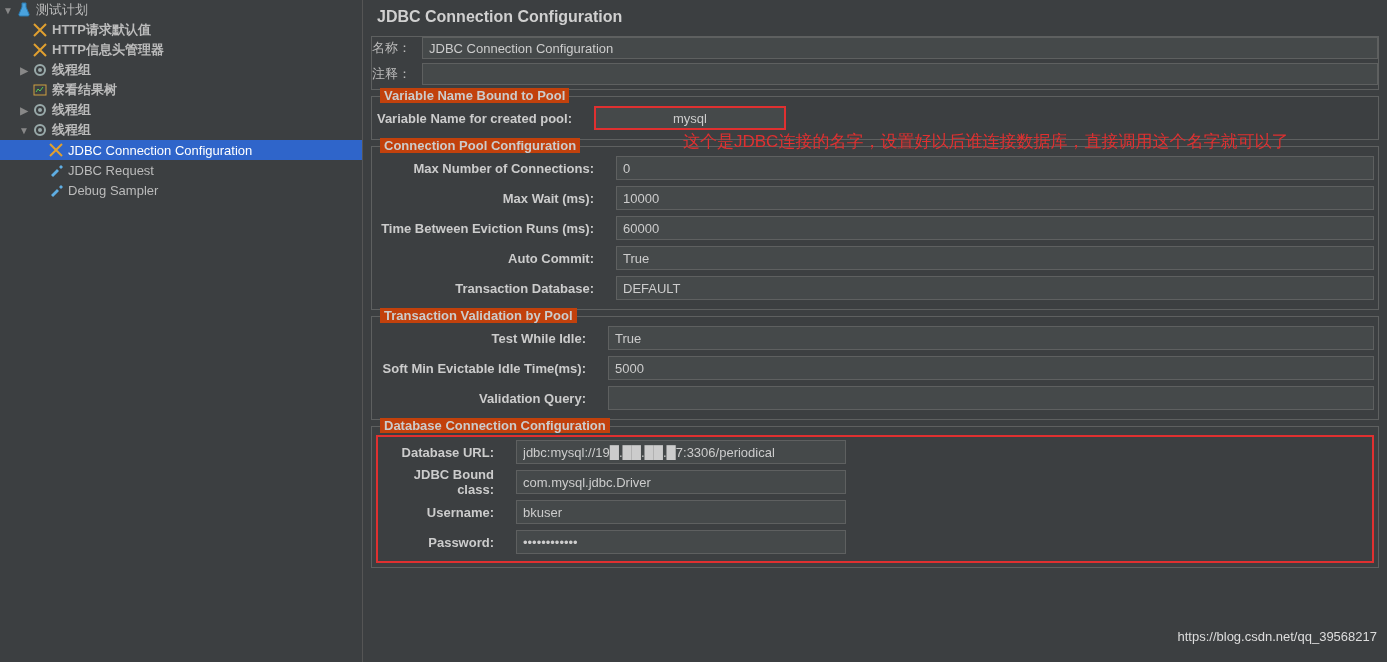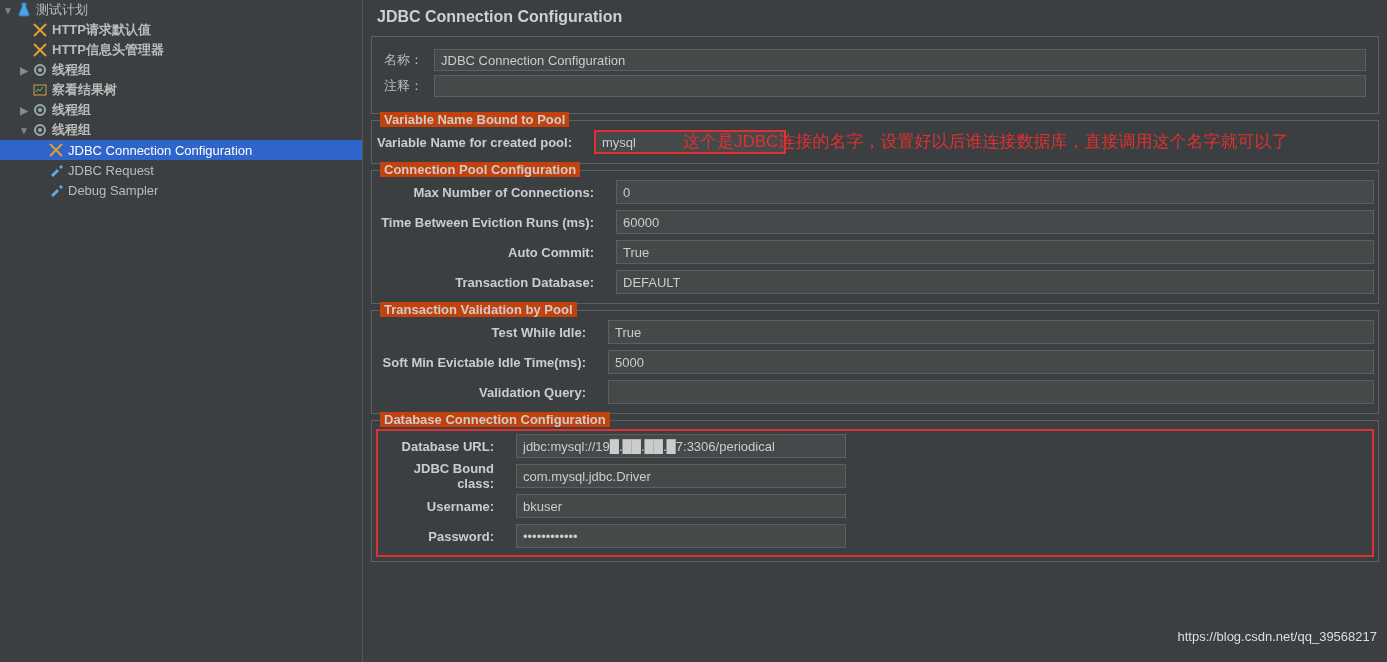--- a/index.html
+++ b/index.html
@@ -18,21 +18,21 @@
 .main { flex: 1; background: #3c3f41; padding: 6px 8px 0 8px; position: relative; display: flex; flex-direction: column; }
 .title { font-size: 16px; font-weight: bold; color: #d0d0d0; margin: 2px 0 10px 6px; }
 .row { display: flex; align-items: center; margin-bottom: 4px; }
 .row-label { width: 50px; text-align: left; padding-right: 6px; color: #bbb; font-size: 13px; }
 .row-input { flex: 1; background: #45494a; border: 1px solid #5e6060; height: 22px; padding: 0 6px; color: #ccc; font-size: 13px; }
 .group { border: 1px solid #5e6060; margin-top: 6px; padding: 8px 4px 4px 4px; position: relative; }
 .group-title { position: absolute; top: -9px; left: 8px; background: #c2410c; padding: 0 4px; font-size: 13px; color: #ccc; font-weight: bold; }
 .form-row { display: flex; align-items: center; margin-bottom: 4px; height: 26px; }
 .form-label { text-align: right; padding-right: 22px; color: #ccc; font-size: 13px; font-weight: bold; }
 .form-input { flex: 1; background: #45494a; border: 1px solid #5e6060; height: 24px; padding: 0 6px; color: #ccc; font-size: 13px; }
-.red-box { border: 2px solid #e03030 !important; }
+.red-box { border: 2px solid #e03030 !important; text-align: center; }
 .annotation { position: absolute; color: #e03030; font-size: 17px; line-height: 1.5; }
 .watermark { position: absolute; right: 10px; bottom: 18px; color: #ddd; font-size: 13px; }
 </style>
 </head>
 <body>
 
 <div class="container">
 
   <div class="sidebar">
     <div class="tree-item indent-0">
@@ -136,21 +136,21 @@
             <path d="M3 13l6-6 2 2-6 6-2-2zM11 5l2-2 2 2-2 2" fill="#5faee3"></path>
           </svg>
       </span>
       <span class="tree-label">Debug Sampler</span>
     </div>
   </div>
 
   <div class="main">
     <div class="title">JDBC Connection Configuration</div>
 
-    <div style="border:1px solid #5e6060; padding:12px;">
+    <div style="border:1px solid #5e6060; padding:0;">
       <div class="row">
         <div class="row-label">名称：</div>
         <input class="row-input" value="JDBC Connection Configuration" style="">
       </div>
       <div class="row">
         <div class="row-label">注释：</div>
         <input class="row-input" value="" style="">
       </div>
     </div>
 
@@ -163,20 +163,24 @@
       </div>
     </div>
 
     <div class="group">
       <div class="group-title">Connection Pool Configuration</div>
       <div class="form-row">
         <div class="form-label" style="width:240px;">Max Number of Connections:</div>
         <input class="form-input" value="0" style="">
       </div>
       <div class="form-row">
+        <div class="form-label" style="width:240px;">Max Wait (ms):</div>
+        <input class="form-input" value="10000" style="">
+      </div>
+      <div class="form-row">
         <div class="form-label" style="width:240px;">Time Between Eviction Runs (ms):</div>
         <input class="form-input" value="60000" style="">
       </div>
       <div class="form-row">
         <div class="form-label" style="width:240px;">Auto Commit:</div>
         <input class="form-input" value="True" style="">
       </div>
       <div class="form-row">
         <div class="form-label" style="width:240px;">Transaction Database:</div>
         <input class="form-input" value="DEFAULT" style="">

